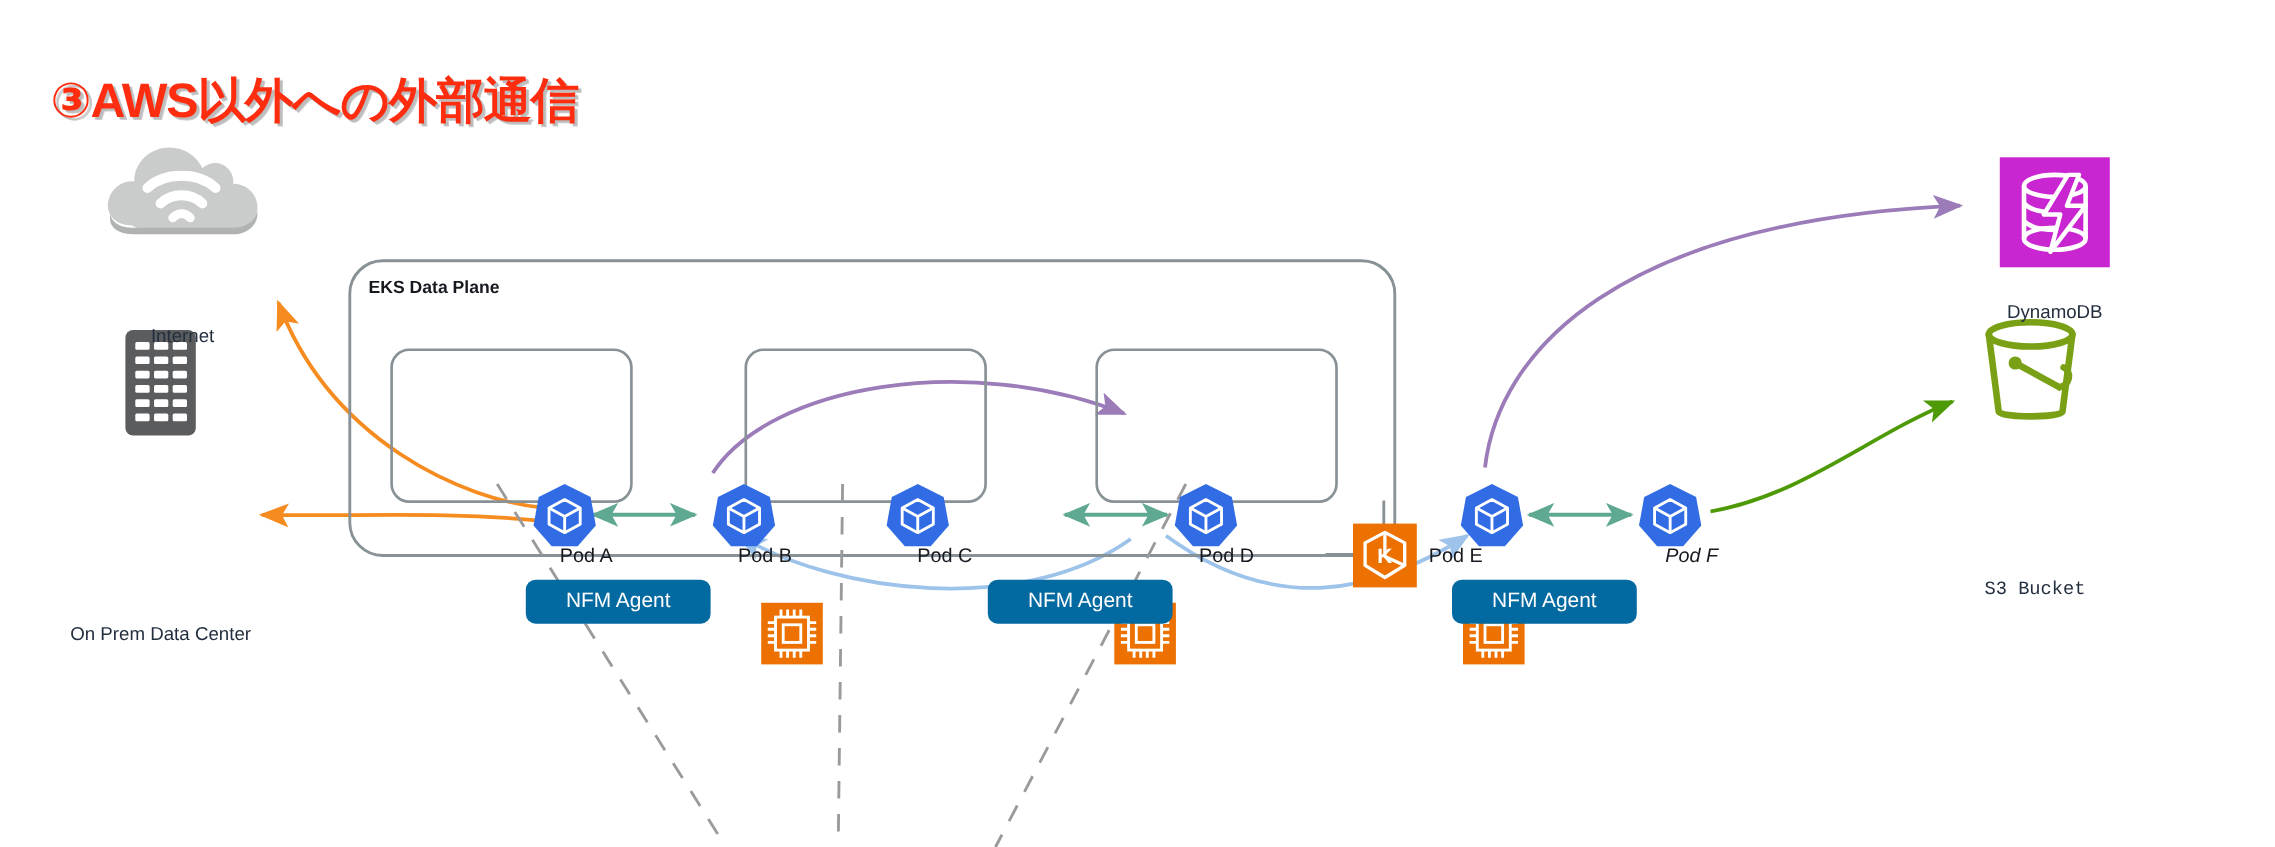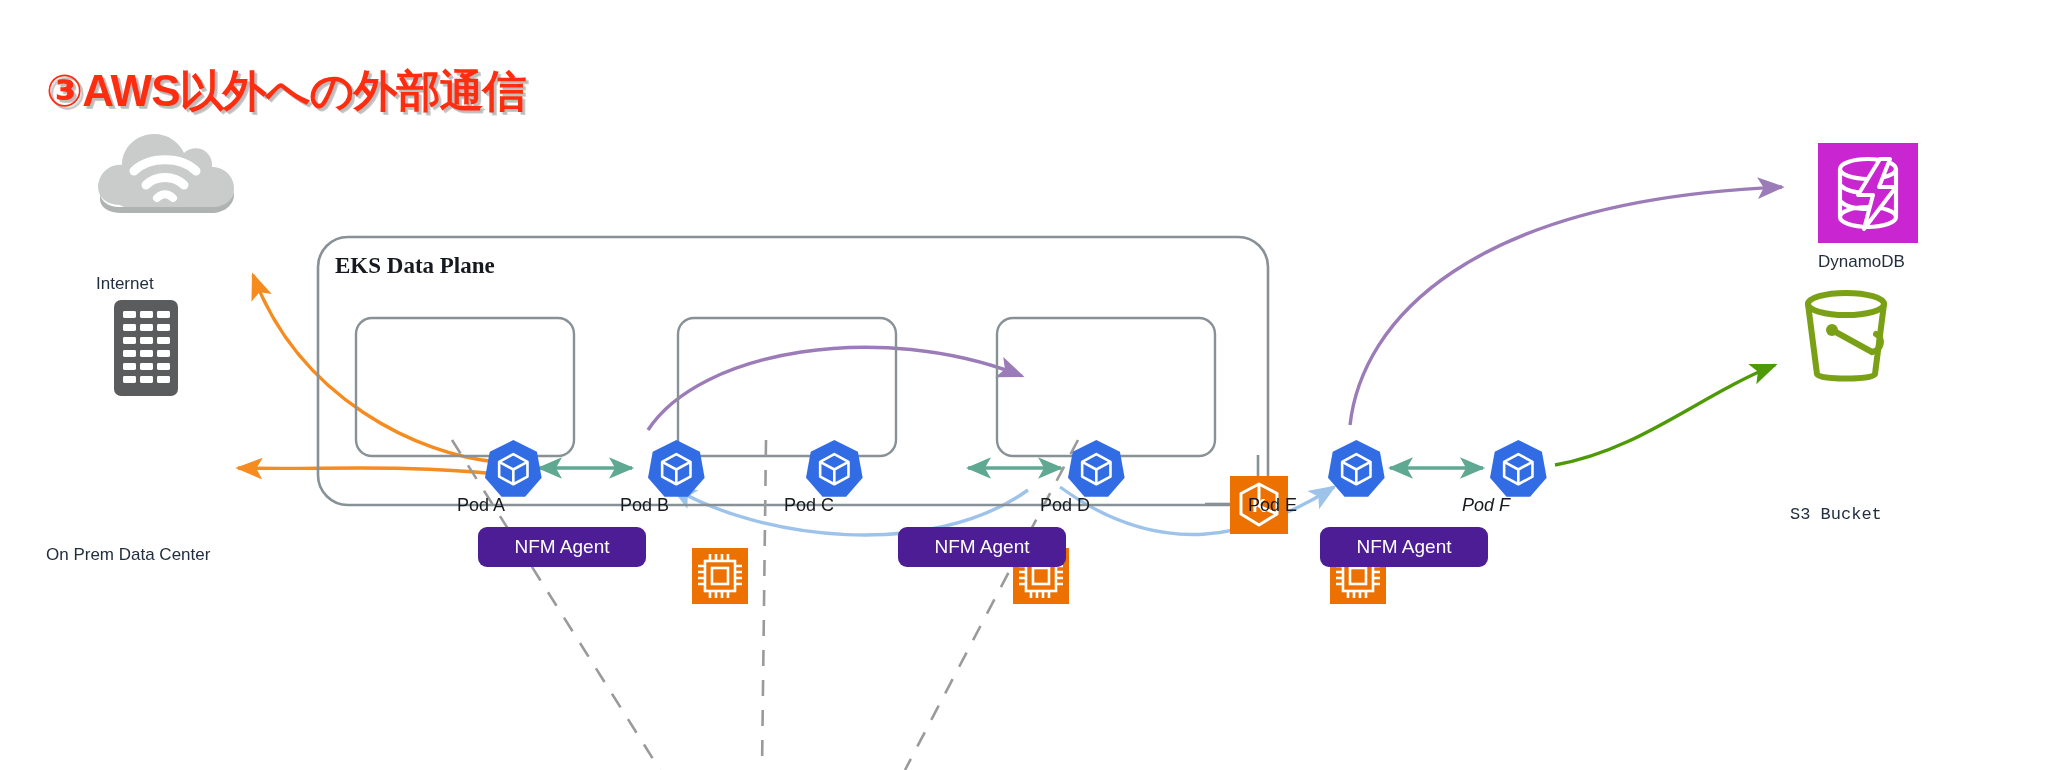--- a/index.html
+++ b/index.html
@@ -24,36 +24,36 @@
     text-shadow:
        3px 3px 0 rgba(160,160,160,.55),
        2px 2px 0 rgba(190,190,190,.5);
   }
   #title-3{left:46px;  top:62px;  font-size:44px;text-align:right;}
   #title-1{left:1090px;top:62px;  font-size:44px;}
   #title-2{left:648px; top:165px; font-size:40px;}
 
   
   .caption{
-    position:absolute;color:#232F3E;
-    font-size:17px;z-index:5;white-space:nowrap;
+    position:absolute;text-align:center;color:#232F3E;
+    font-size:17px;z-index:5;white-space:nowrap;margin-top:22px;
   }
   .podlabel{
-    position:absolute;text-align:left;color:#16191F;
+    position:absolute;text-align:right;color:#16191F;
     font-size:18px;z-index:5;white-space:nowrap;
   }
   #eks-title{
-    position:absolute;left:335px;top:253px;font-size:23px;
-    font-weight:bold;color:#16191F;z-index:5;white-space:nowrap;font-family:Liberation Serif, serif;
+    position:absolute;left:335px;top:253px;font-size:16px;
+    font-weight:bold;color:#16191F;z-index:5;white-space:nowrap;
   }
 
   
   .nfm{
     position:absolute;height:40px;border-radius:9px;
-    background:#4c1d95;color:#ffffff;font-size:19px;
+    background:#0369a1;color:#ffffff;font-size:19px;
     display:flex;align-items:center;justify-content:center;
     z-index:5;
   }
 </style>
 </head>
 <body>
 
 <div id="stage">
 
   <svg class="layer" id="arrows" viewBox="0 0 2068 770">

